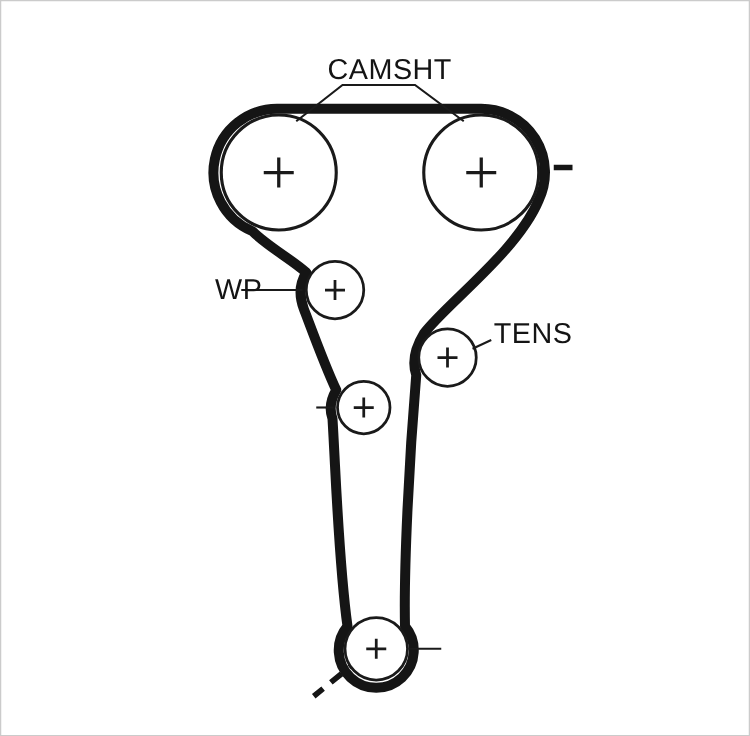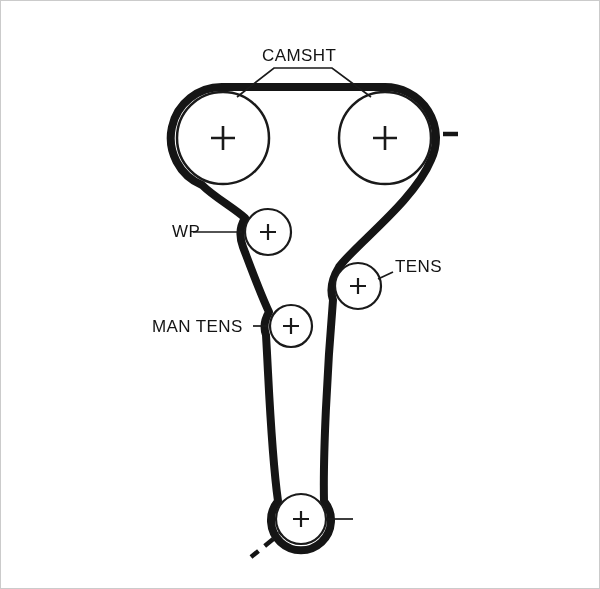--- a/index.html
+++ b/index.html
@@ -17,21 +17,21 @@
     font-family: "Liberation Sans", sans-serif;
     overflow: hidden;
   }
   .canvas svg {
     position: absolute;
     left: 0;
     top: 0;
   }
   .lbl {
     position: absolute;
-    font-size: 17px;
+    font-size: 23px;
     line-height: 17px;
     letter-spacing: 0.4px;
     color: #141414;
     white-space: nowrap;
     user-select: none;
   }
   .belt {
     fill: none;
     stroke: #151515;
     stroke-width: 8;
@@ -120,15 +120,14 @@
     <polyline class="leader" points="236,96 273,67 331,67 370,96" fill="none"></polyline>
     <line class="leader" x1="192" y1="231" x2="241" y2="231"></line>
     <line class="leader" x1="392" y1="271" x2="377" y2="278"></line>
     <line class="leader" x1="252" y1="325" x2="266" y2="325"></line>
     <line class="leader" x1="326" y1="518" x2="352" y2="518"></line>
   </svg>
 
   <div class="lbl" style="left:261px; top:46px">CAMSHT</div>
   <div class="lbl" style="left:171px; top:222px">WP</div>
   <div class="lbl" style="left:394px; top:257px">TENS</div>
-  <div class="lbl" style="left:151px; top:317px">MAN TENS</div>
 
 </div>
 
 </body></html>

